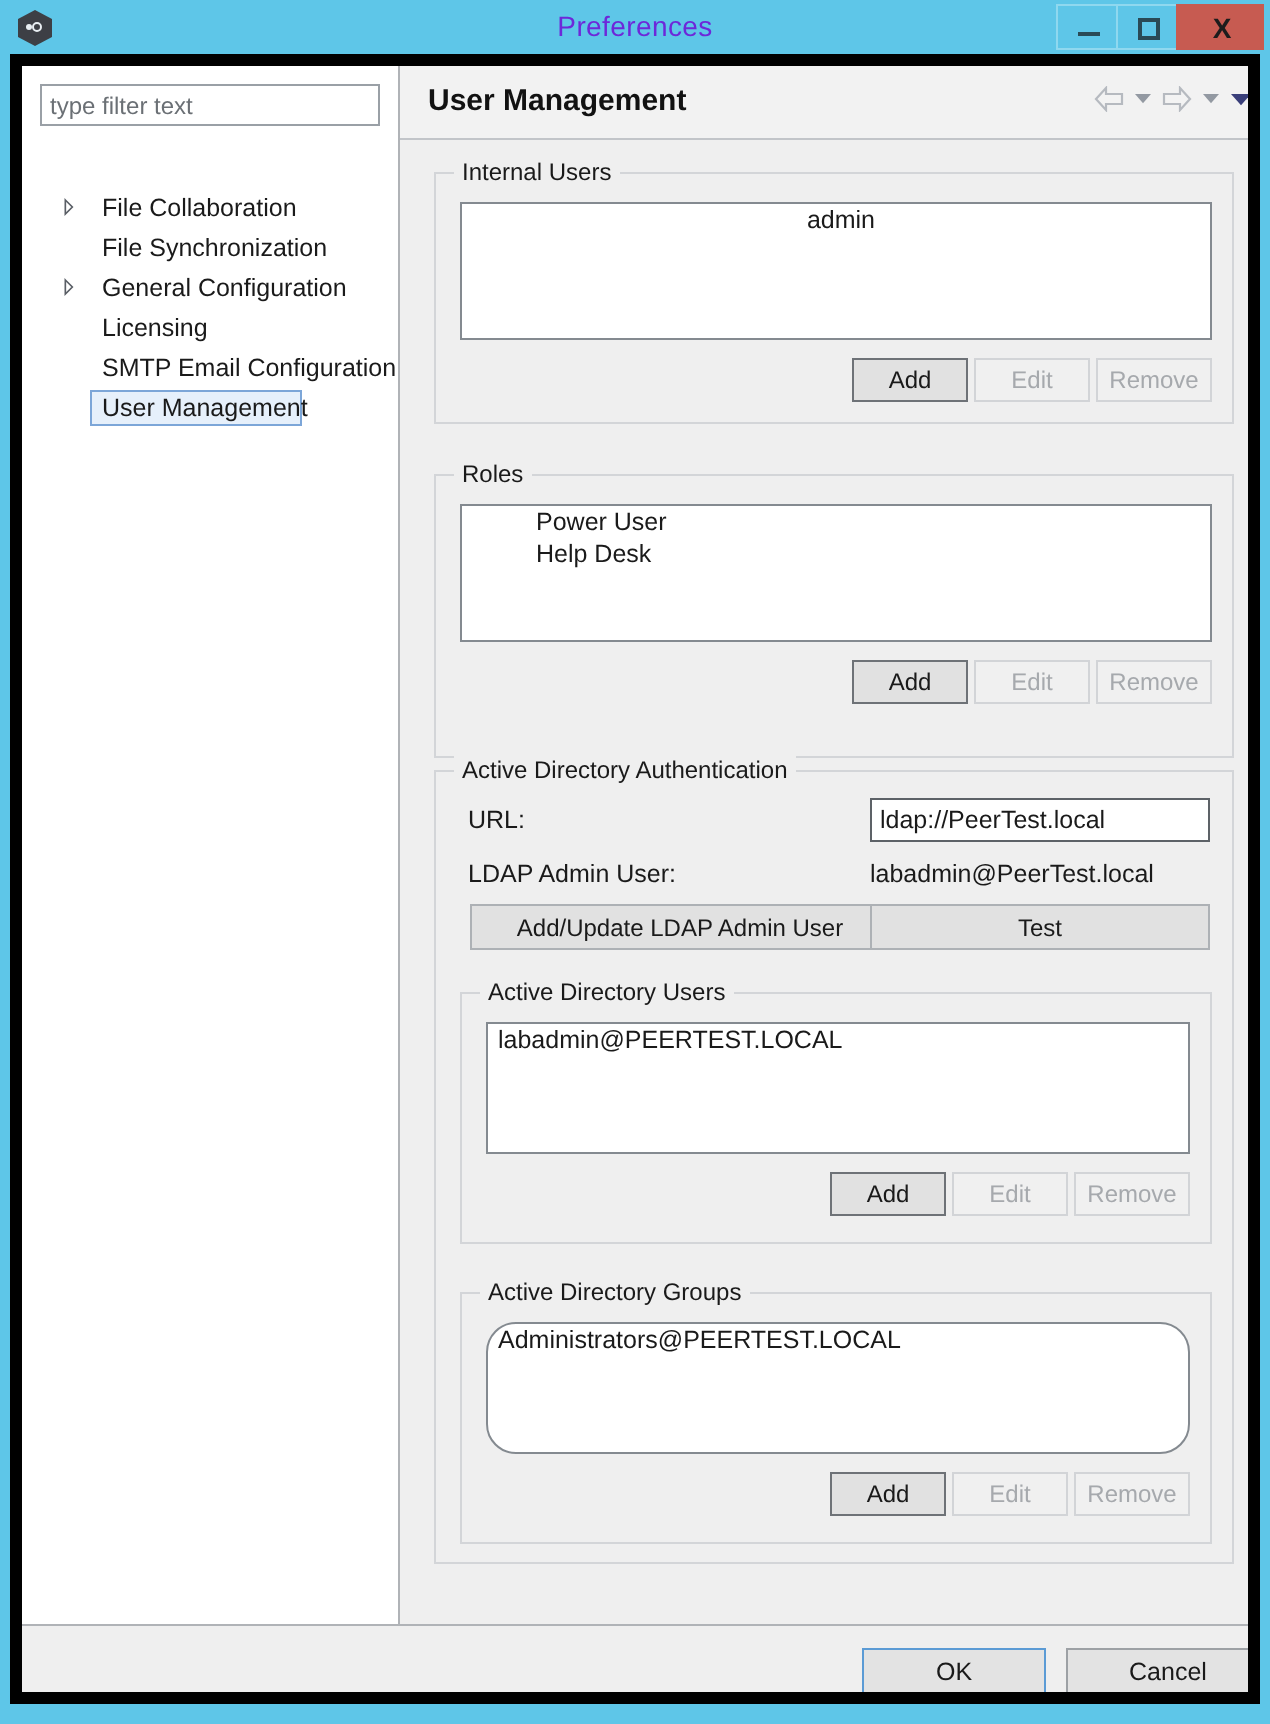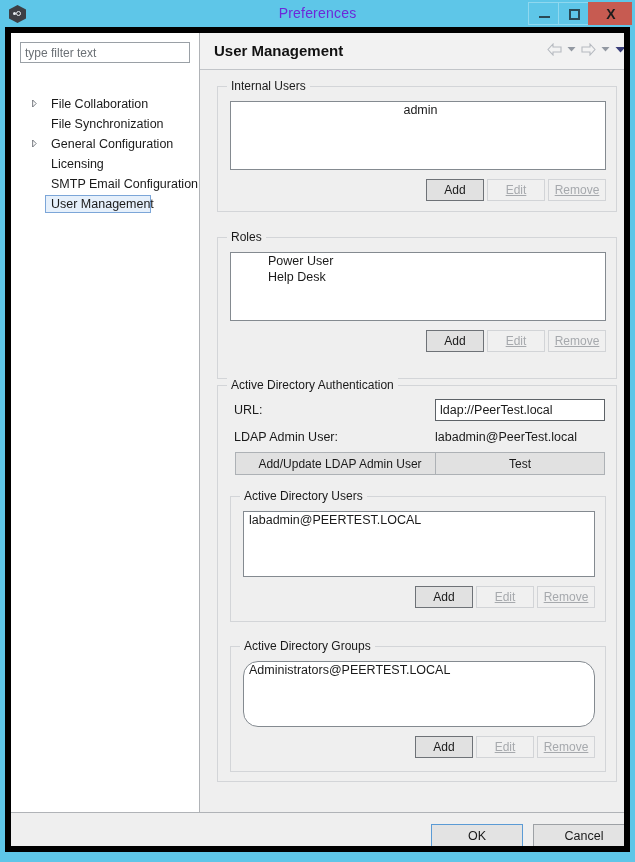--- a/index.html
+++ b/index.html
@@ -267,21 +267,20 @@
     cursor: default;
   }
   .btn.default {
     border: 1px solid #6e7277;
     background: #e1e1e1;
   }
   .btn.disabled {
     color: #a6a9ad;
     background: #f0f0f0;
     border: 1px solid #d2d4d7;
-    text-decoration: underline;
   }
 
   .field-label {
     position: absolute;
     font-size: 12.5px;
     color: #1a1a1a;
     white-space: nowrap;
   }
   .textinput {
     position: absolute;

